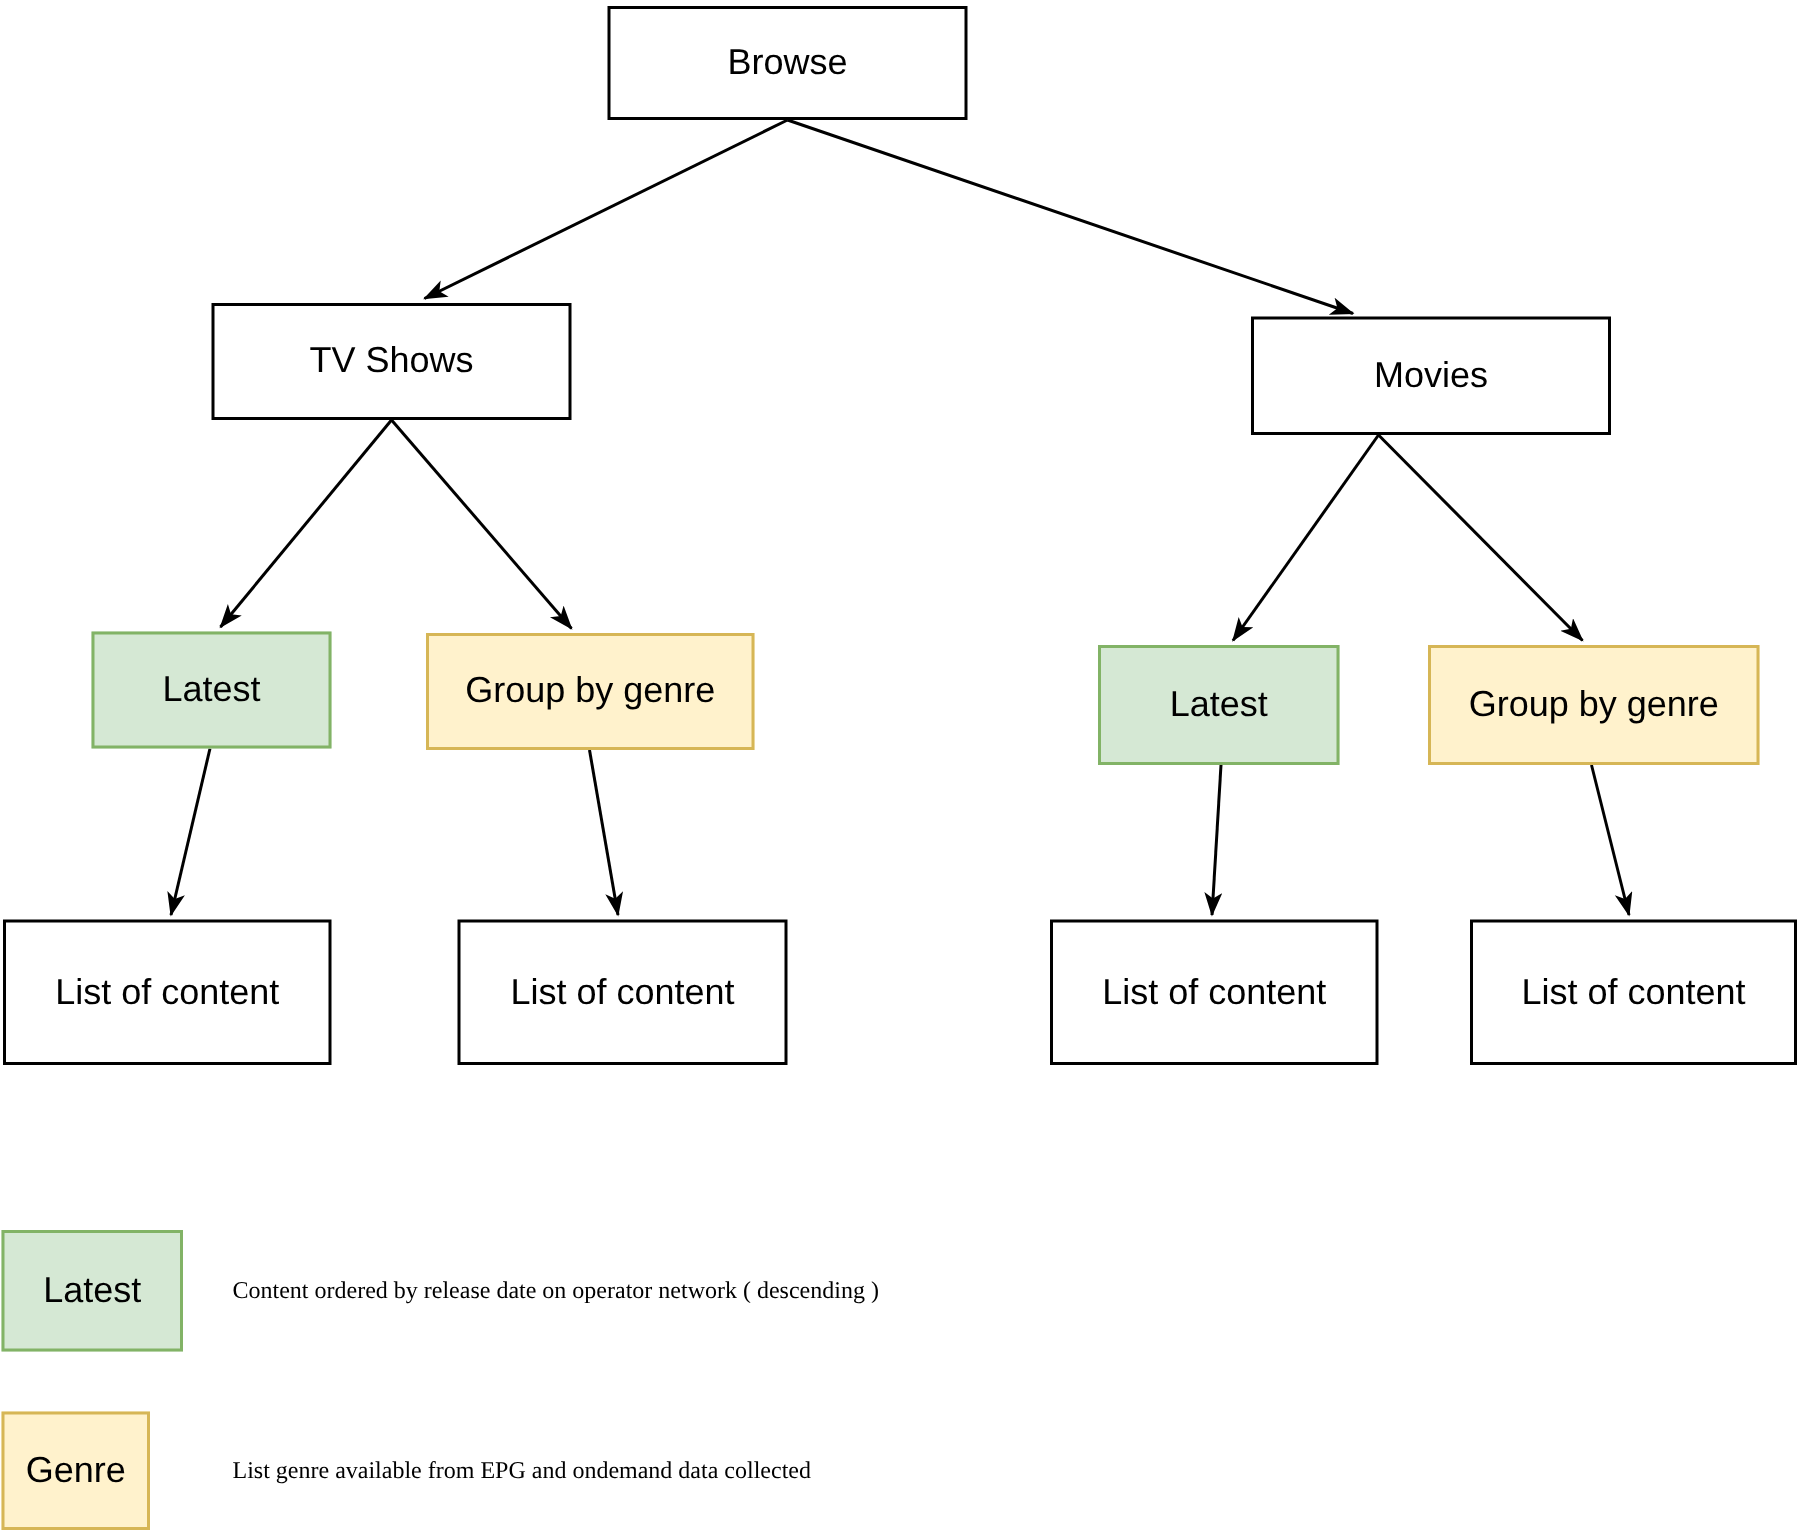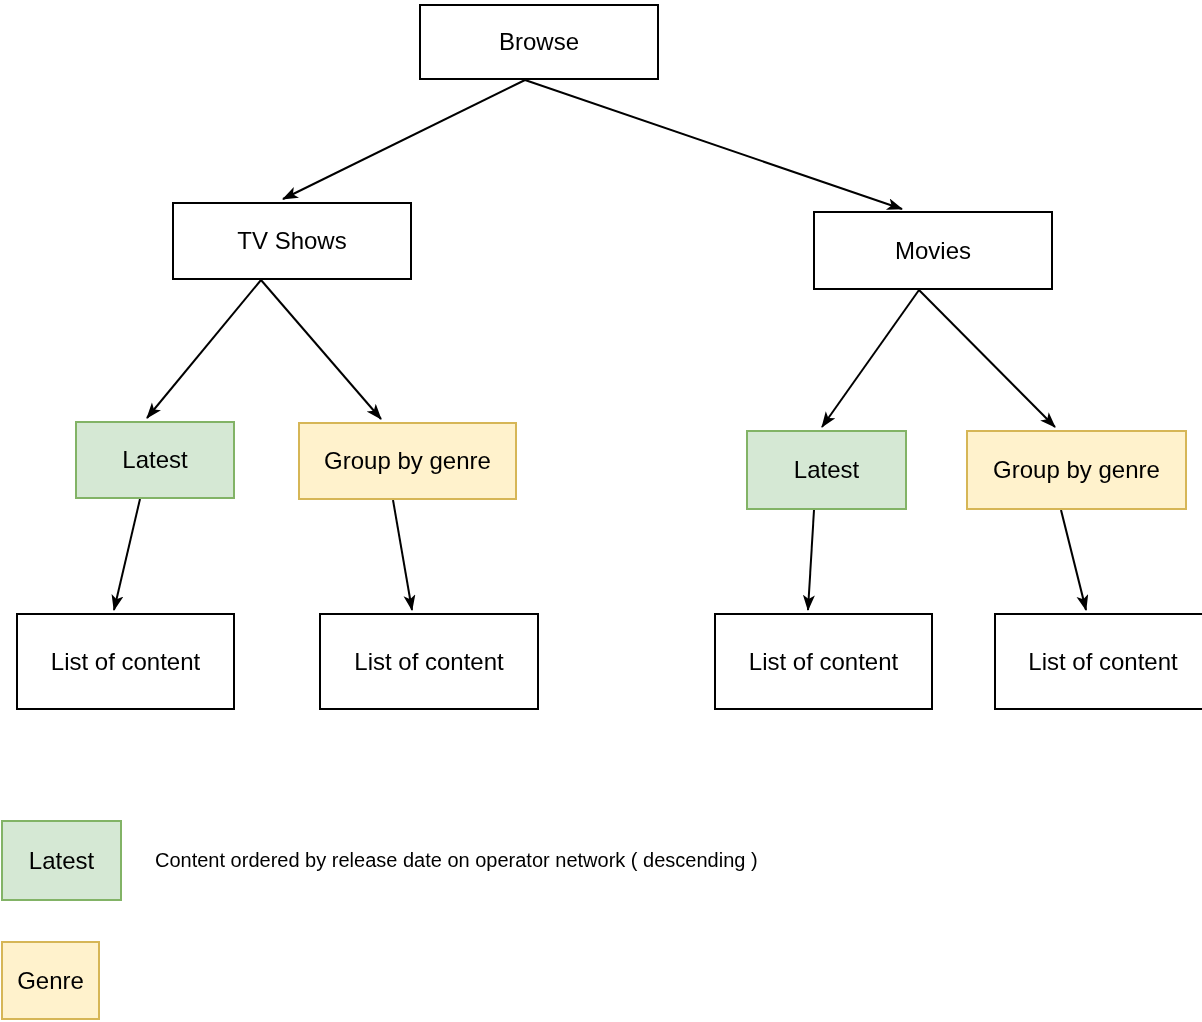--- a/index.html
+++ b/index.html
@@ -27,21 +27,20 @@
     box-sizing: border-box;
     background: var(--node-fill, #ffffff);
     border: 2px solid var(--node-border, #000000);
     display: flex;
     align-items: center;
     justify-content: center;
     font-size: 24px;
     color: #000000;
     text-align: center;
     white-space: nowrap;
-    margin-left: 14px;
   }
   .node--green {
     background: var(--latest-fill, #d5e8d4);
     border-color: var(--latest-border, #82b366);
   }
   .node--yellow {
     background: var(--genre-fill, #fff2cc);
     border-color: var(--genre-border, #d6b656);
     text-align: right;
   }
@@ -60,23 +59,24 @@
     border-color: var(--latest-border, #82b366);
   }
   .legend-swatch--yellow {
     background: var(--genre-fill, #fff2cc);
     border-color: var(--genre-border, #d6b656);
   }
   .legend-desc {
     position: absolute;
     display: flex;
     align-items: center;
-    font-size: 20px;
+    font-size: 16px;
     color: #000000;
     white-space: nowrap;
+    font-family: Liberation Serif, serif;
   }
 </style>
 </head>
 <body>
 
 <div id="canvas">
 
   <svg id="arrow-layer" width="1202" height="1022" viewBox="0 0 1202 1022" xmlns="http://www.w3.org/2000/svg">
     <defs>
       <marker id="arrowhead" markerUnits="userSpaceOnUse" markerWidth="18" markerHeight="14" refX="15" refY="6" orient="auto">
@@ -92,23 +92,23 @@
       <line x1="919" y1="290" x2="1055" y2="427" marker-end="url(#arrowhead)"></line>
       <line x1="140" y1="499" x2="114" y2="610" marker-end="url(#arrowhead)"></line>
       <line x1="393" y1="500" x2="412" y2="610" marker-end="url(#arrowhead)"></line>
       <line x1="814" y1="510" x2="808" y2="610" marker-end="url(#arrowhead)"></line>
       <line x1="1061" y1="510" x2="1086" y2="610" marker-end="url(#arrowhead)"></line>
     </g>
   </svg>
 
   <div class="node" style="left:405px; top:4px; width:240px; height:76px;">Browse</div>
 
-  <div class="node" style="left:158px; top:202px; width:240px; height:78px;">TV Shows</div>
+  <div class="node" style="left:141px; top:202px; width:240px; height:78px;">TV Shows</div>
 
-  <div class="node" style="left:799px; top:211px; width:240px; height:79px;">Movies</div>
+  <div class="node" style="left:834px; top:211px; width:240px; height:79px;">Movies</div>
 
   <div class="node node--green" style="left:61px; top:421px; width:160px; height:78px;">Latest</div>
 
   <div class="node node--yellow" style="left:284px; top:422px; width:219px; height:78px;">Group by genre</div>
 
   <div class="node node--green" style="left:732px; top:430px; width:161px; height:80px;">Latest</div>
 
   <div class="node node--yellow" style="left:952px; top:430px; width:221px; height:80px;">Group by genre</div>
 
   <div class="node" style="left:2px; top:613px; width:219px; height:97px;">List of content</div>
@@ -118,14 +118,15 @@
   <div class="node" style="left:700px; top:613px; width:219px; height:97px;">List of content</div>
 
   <div class="node" style="left:980px; top:613px; width:218px; height:97px;">List of content</div>
 
   <div class="legend-swatch legend-swatch--green" style="left:1px; top:820px; width:121px; height:81px;">Latest</div>
 
   <div class="legend-desc" style="left:155px; top:820px; height:81px;">Content ordered by release date on operator network ( descending )</div>
 
   <div class="legend-swatch legend-swatch--yellow" style="left:1px; top:941px; width:99px; height:79px;">Genre</div>
 
+  <div class="legend-desc" style="left:155px; top:941px; height:79px;">List genre available from EPG and ondemand data collected</div>
 
 </div>
 
 </body></html>

